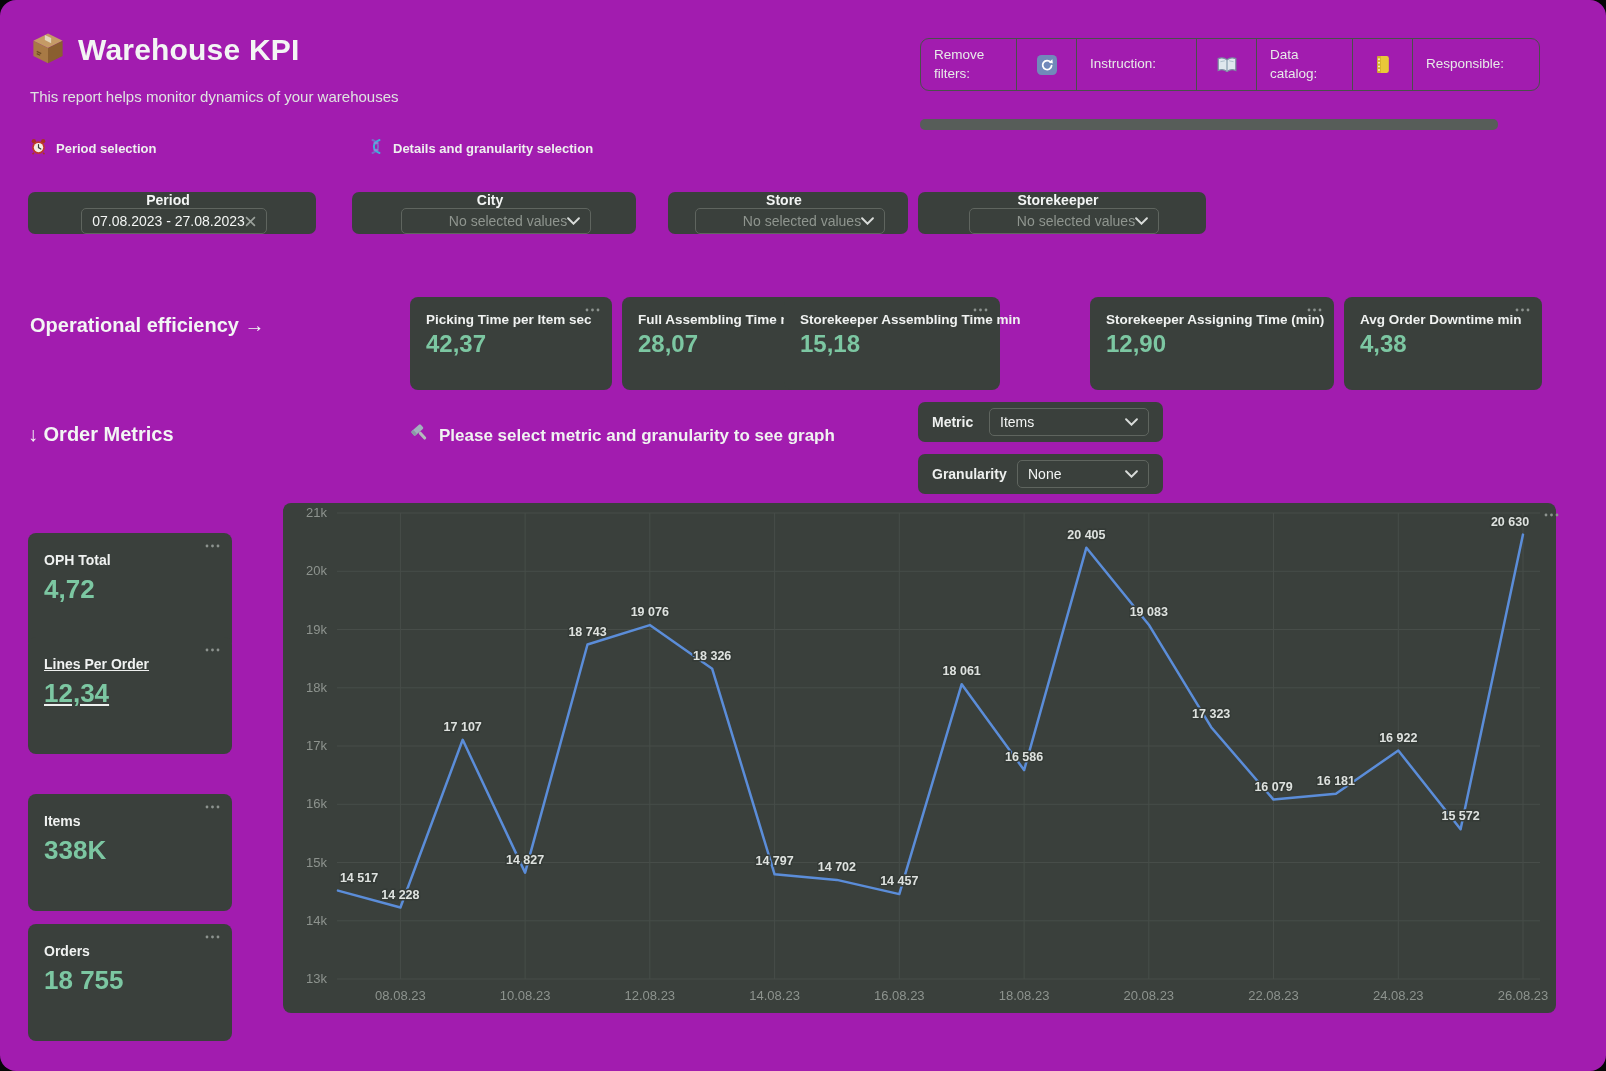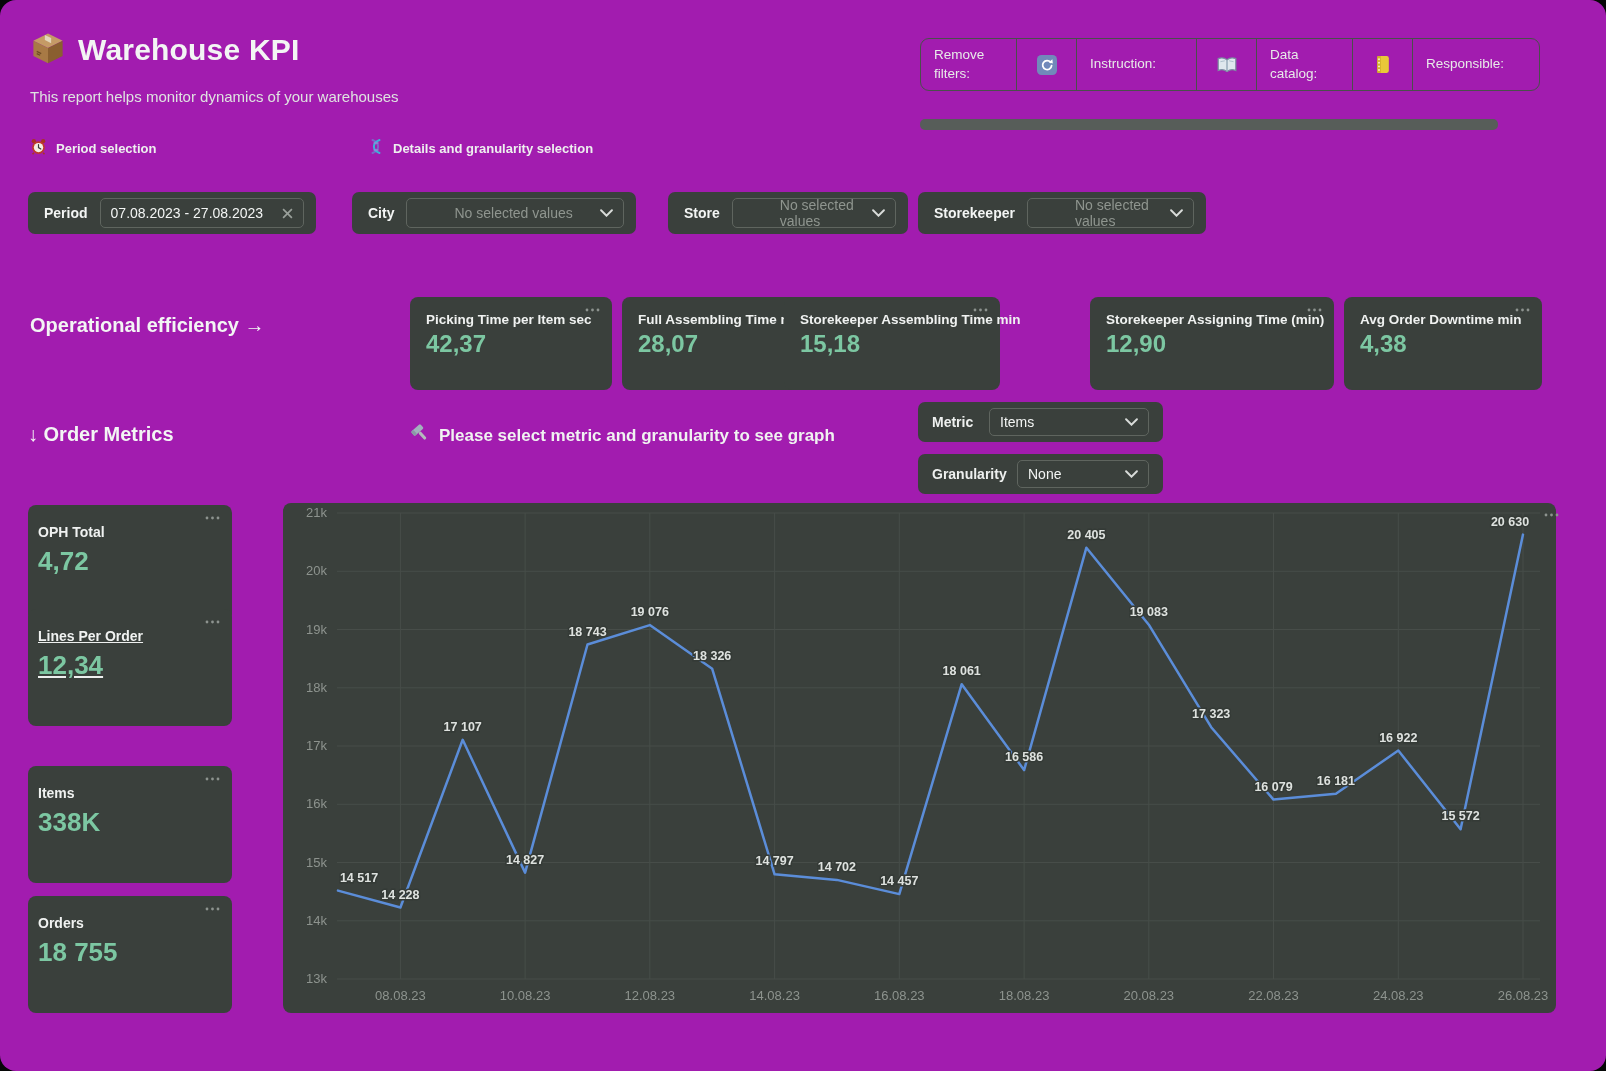--- a/index.html
+++ b/index.html
@@ -16,36 +16,36 @@
   .toolbar{position:absolute;left:920px;top:38px;height:53px;display:flex;
     border:1px solid #4a4f4b;border-radius:9px;font-size:13.5px;color:#e8ebe9;box-sizing:border-box;}
   .tb-cell{display:flex;align-items:center;padding:0 13px;line-height:1.35;box-sizing:border-box;cursor:pointer;}
   .tb-cell + .tb-cell{border-left:1px solid #4a4f4b;}
   .tb-icon{justify-content:center;}
   .tb-scrollbar{position:absolute;left:920px;top:119px;width:578px;height:11px;background:#575d59;border-radius:5px;cursor:pointer;}
   
   .sec-label{position:absolute;top:138px;display:flex;align-items:center;gap:9px;font-size:13px;font-weight:600;color:#eef0ef;}
   
   .fbar{position:absolute;top:192px;height:42px;background:#3a403c;border-radius:7px;
-    display:flex;align-items:center;padding:0 12px 0 16px;box-sizing:border-box;}
+    display:flex;align-items:center;padding:0 12px 0 16px;box-sizing:border-box;flex-direction:column;}
   .fbar .flabel{font-size:14px;font-weight:700;color:#f3f5f4;margin-right:12px;white-space:nowrap;}
   .finput,.fselect{flex:1;height:30px;border:1px solid #5f655f;border-radius:5px;
     display:flex;align-items:center;justify-content:space-between;padding:0 10px;box-sizing:border-box;
     font-size:14px;color:#f3f5f4;cursor:pointer;background:transparent;}
   .placeholder{color:#8f958f;padding-left:37px;}
   
   .h-section{position:absolute;font-size:20px;font-weight:700;color:#f3f5f4;}
   .hint{position:absolute;left:410px;top:423px;display:flex;align-items:center;gap:9px;
     font-size:17px;font-weight:700;color:#f0f2f1;}
   
   .card{position:absolute;background:#3a403c;border-radius:8px;box-sizing:border-box;}
   .kcard{top:297px;height:93px;padding:15px 16px;}
   .kcard .ktitle{font-size:13.5px;font-weight:700;color:#f0f2f1;white-space:nowrap;}
   .kcard .kvalue{font-size:24px;font-weight:700;color:#7cc7a2;margin-top:3px;}
-  .mcard{left:28px;width:204px;height:117px;padding:19px 10px;}
+  .mcard{left:28px;width:204px;height:117px;padding:19px 16px;margin-top:28px;}
   .mcard .ktitle{font-size:14px;font-weight:700;color:#f0f2f1;}
   .mcard .kvalue{font-size:26px;font-weight:700;color:#7cc7a2;margin-top:6px;}
   .dots{position:absolute;top:10px;right:12px;cursor:pointer;line-height:0;}
   
   .gbar{position:absolute;left:918px;width:245px;height:40px;background:#3a403c;border-radius:7px;
     display:flex;align-items:center;padding:0 14px;box-sizing:border-box;}
   .gbar .flabel{font-size:14px;font-weight:700;margin-right:auto;}
   .gbar .fselect{flex:none;height:28px;}
   
   #chart-card{left:283px;top:503px;width:1273px;height:510px;}

